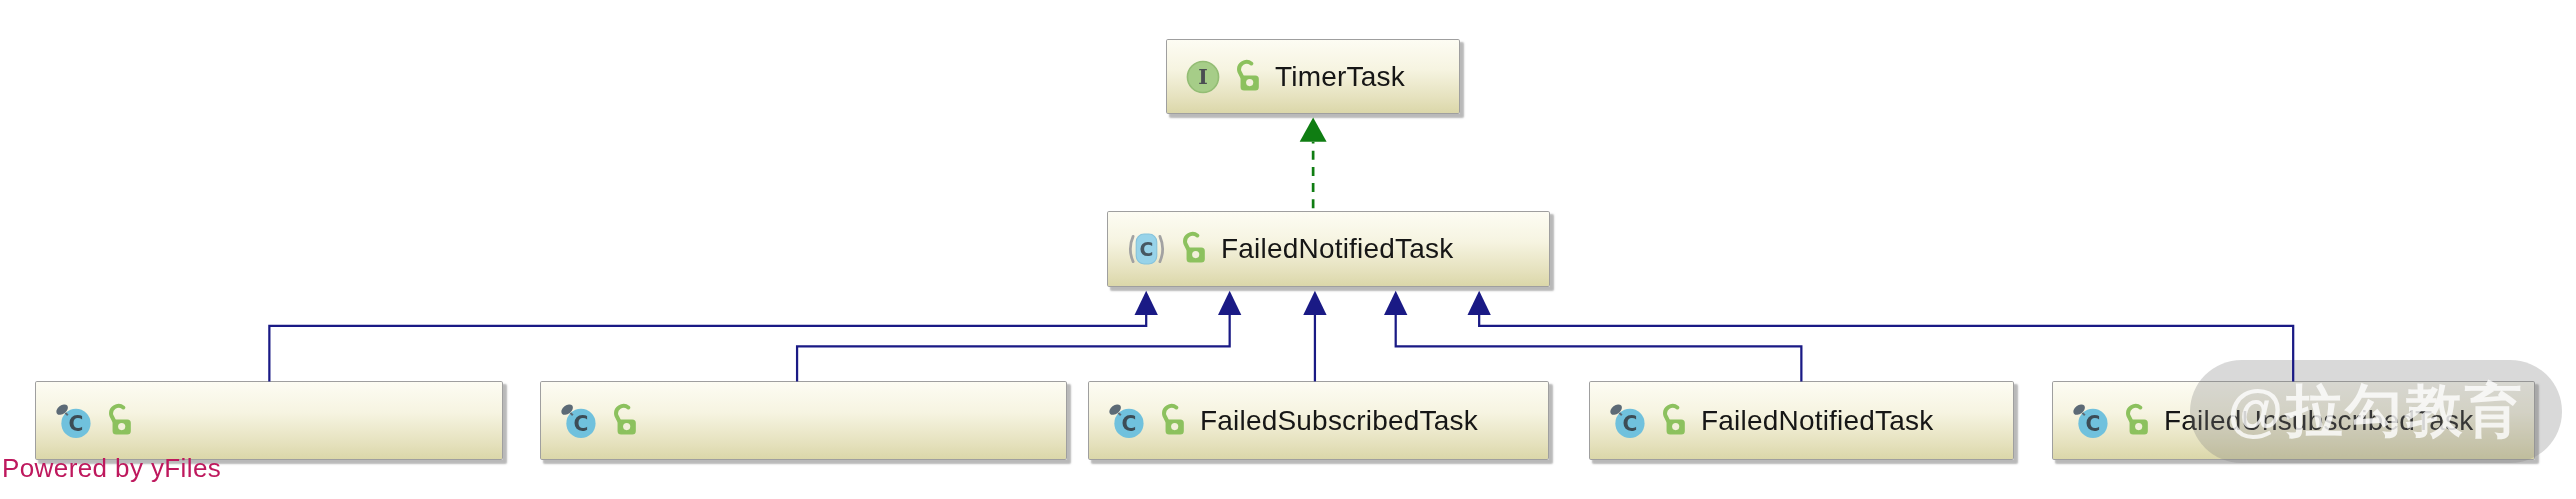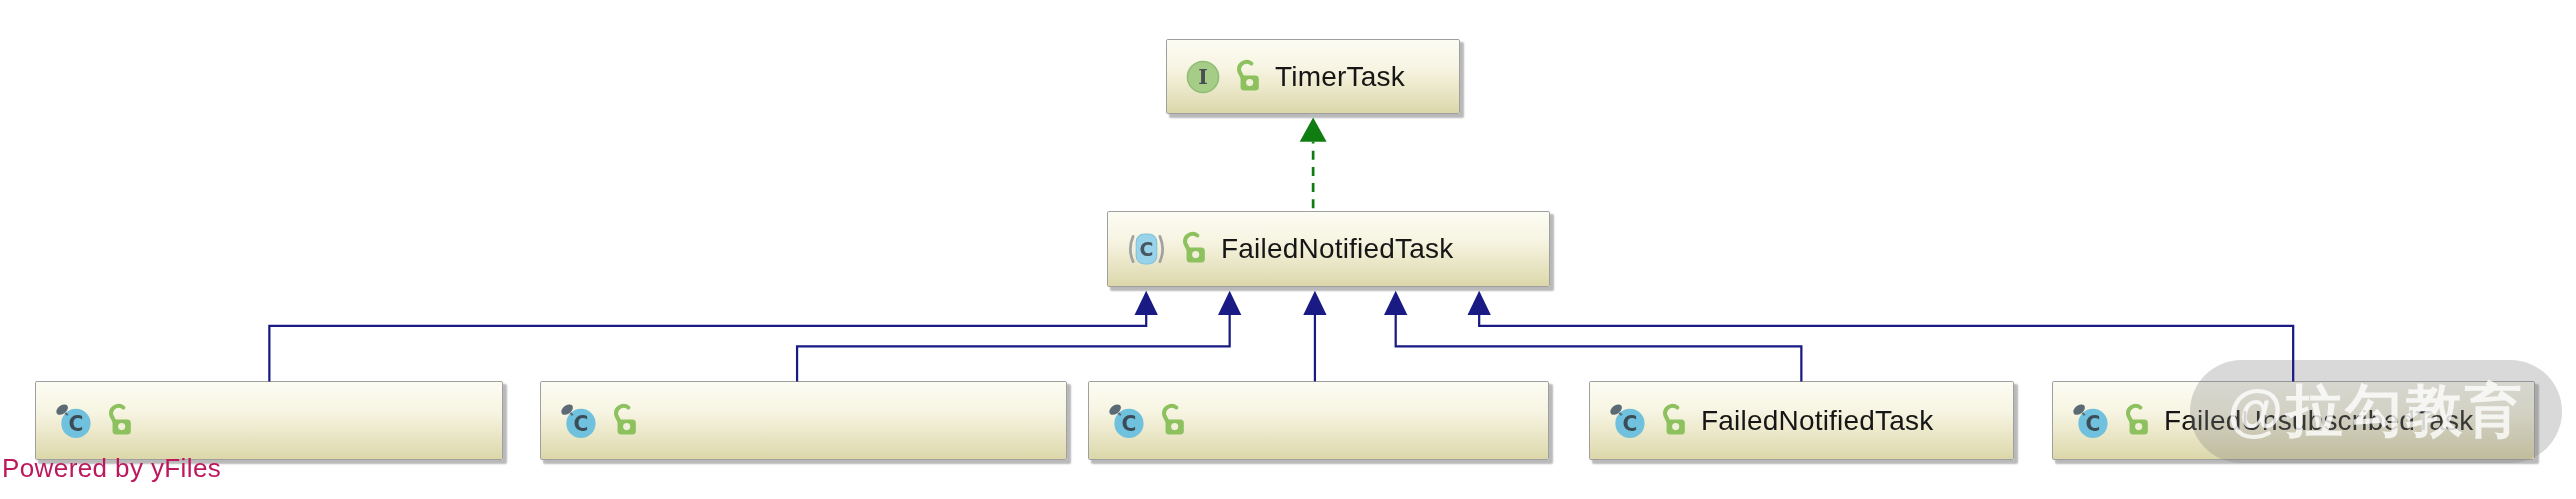--- a/index.html
+++ b/index.html
@@ -172,20 +172,21 @@
             <text x="27" y="34" font-family="DejaVu Sans, sans-serif" font-size="25" font-weight="bold" fill="#3c4c56" text-anchor="middle">C</text>
           </svg>
         </span>
     <span class="icon lock-icon">
           <svg viewBox="0 0 34 44" width="27" height="36">
             <path d="M9 22 l-3.5 -7 a9.5 9.5 0 0 1 15 -10" fill="none" stroke="#8cc15e" stroke-width="5" stroke-linecap="round"></path>
             <rect x="7" y="20" width="23" height="19" rx="4.5" fill="#8cc15e"></rect>
             <circle cx="18.5" cy="29" r="4.5" fill="#f2f0da"></circle>
           </svg>
         </span>
+    <span class="label">FailedSubscribedTask</span>
   </div>
       <div class="node" style="left: 1589px; top: 381px; width: 425px; height: 79px;">
     <span class="icon kind-icon">
           <svg viewBox="0 0 48 44" width="39" height="36">
             <circle cx="27" cy="25" r="18" fill="#70c1dd"></circle>
             <ellipse cx="10" cy="8" rx="8" ry="5.2" fill="#5c6a76" transform="rotate(-38 10 8)"></ellipse>
             <line x1="14" y1="12" x2="17" y2="15" stroke="#5c6a76" stroke-width="2.5"></line>
             <text x="27" y="34" font-family="DejaVu Sans, sans-serif" font-size="25" font-weight="bold" fill="#3c4c56" text-anchor="middle">C</text>
           </svg>
         </span>

